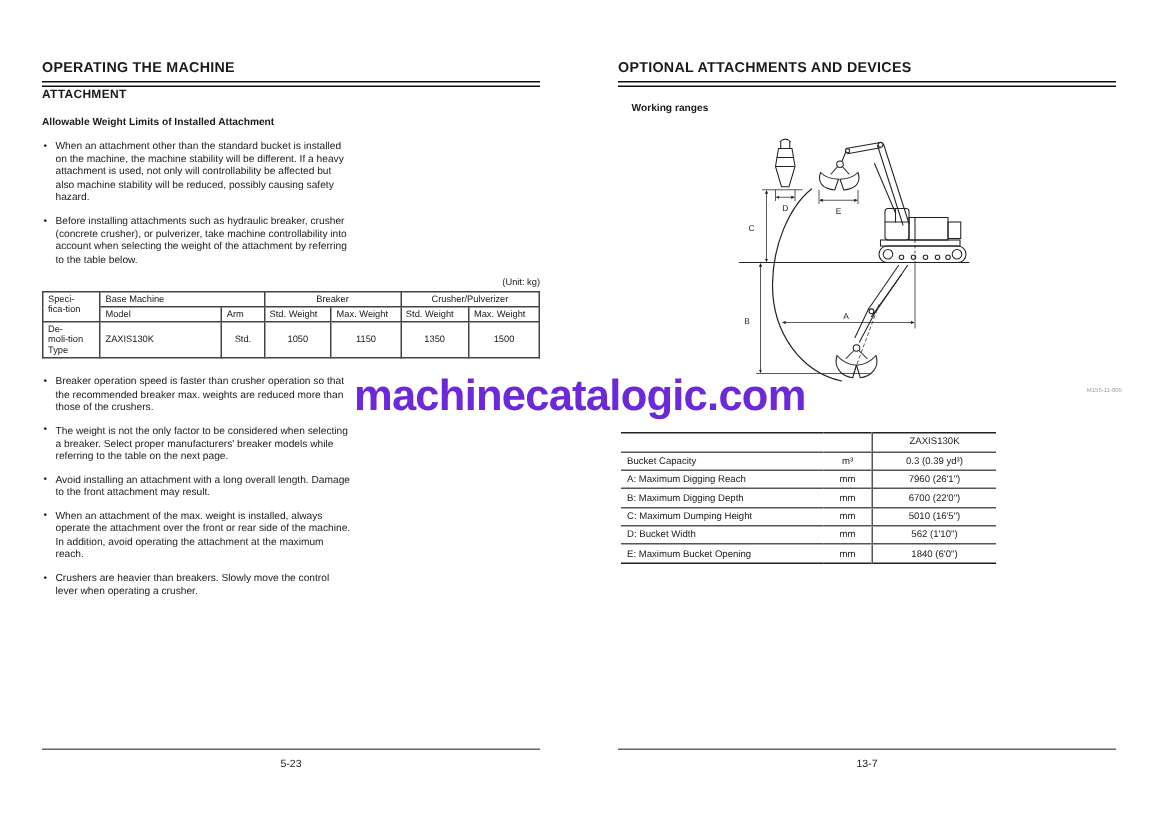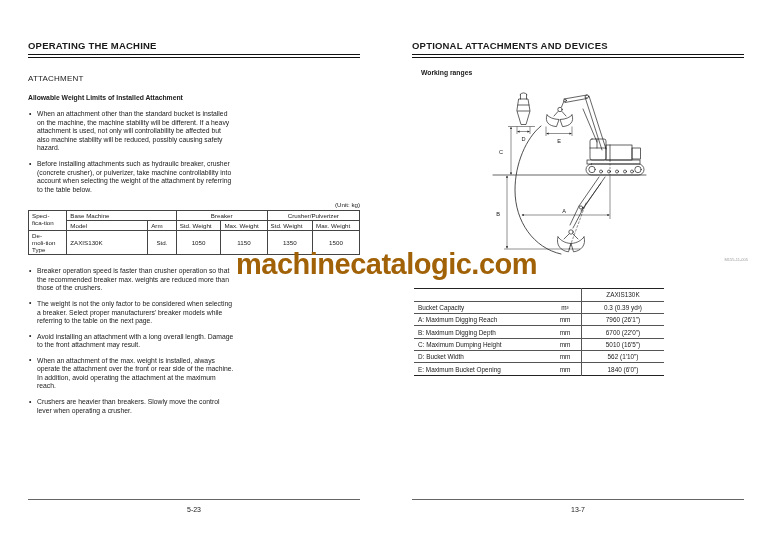--- a/index.html
+++ b/index.html
@@ -3,21 +3,21 @@
 <meta charset="utf-8">
 <style>
   html,body{margin:0;padding:0;background:#fff;}
   .sheet{position:relative;width:768px;height:543px;background:#fff;overflow:hidden;
          font-family:"Liberation Sans","DejaVu Sans",sans-serif;color:#1a1a1a;}
   .page{position:absolute;top:0;width:332px;height:543px;}
   #page-left{left:28px;}
   #page-right{left:412px;}
   .page-header{margin-top:40px;font-weight:bold;font-size:9.5px;letter-spacing:.2px;}
   .rule-double{margin-top:3px;height:2.2px;border-top:1.6px solid #111;border-bottom:.9px solid #111;}
-  .section-title{margin-top:16px;font-weight:normal;font-size:8px;letter-spacing:.2px;}
+  .section-title{margin-top:0;font-weight:bold;font-size:8px;letter-spacing:.2px;}
   .subsection-title{margin-top:11px;font-weight:bold;font-size:6.8px;}
   #page-right .subsection-title{margin-left:9px;}
   ul.bullets{list-style:none;margin:9px 0 0 0;padding:0;width:206px;font-size:6.8px;line-height:1.26;}
   ul.bullets li{position:relative;padding-left:9px;margin-bottom:7px;}
   ul.bullets li::before{content:"\2022";position:absolute;left:1px;top:-0.5px;}
   .unit-label{margin-top:3px;text-align:right;font-size:6.2px;}
   table.spec{border-collapse:collapse;margin-top:2px;width:332px;font-size:6.2px;
              border-top:1.8px solid #222;border-bottom:1.8px solid #222;}
   table.spec th,table.spec td{border:.8px solid #444;padding:1px 3px;font-weight:normal;text-align:left;vertical-align:top;}
   table.spec .ctr{text-align:center;}
@@ -26,21 +26,21 @@
   .diagram-wrap{position:relative;margin:6px 0 0 72px;width:222px;height:198px;}
   .fig-code{position:absolute;right:-42px;bottom:18px;font-size:4px;color:#9a9a9a;}
   table.ranges{border-collapse:collapse;margin:8px 0 0 2px;width:250px;font-size:6.4px;
                border-top:1.6px solid #222;border-bottom:1.6px solid #222;}
   table.ranges td,table.ranges th{padding:2.2px 4px;font-weight:normal;border-top:.8px solid #555;}
   table.ranges tr:first-child td,table.ranges tr:first-child th{border-top:none;}
   table.ranges .val{border-left:.8px solid #555;text-align:center;width:74px;}
   table.ranges .unit{text-align:center;width:24px;}
   .footer-line{position:absolute;left:0;top:499px;width:100%;border-top:1px solid #666;}
   .page-number{position:absolute;left:0;top:506px;width:100%;text-align:center;font-size:7px;}
-  .watermark{position:absolute;left:236px;top:248px;font-size:29px;font-weight:bold;color:#a16207;
+  .watermark{position:absolute;left:236px;top:248px;font-size:29px;font-weight:bold;color:#6d28d9;
              letter-spacing:-0.5px;white-space:nowrap;z-index:5;}
   svg text{font-family:"Liberation Sans","DejaVu Sans",sans-serif;font-size:5.6px;fill:#1a1a1a;}
 </style>
 </head>
 <body>
 
 <div class="sheet">
 
   <div class="watermark">machinecatalogic.com</div>
 

